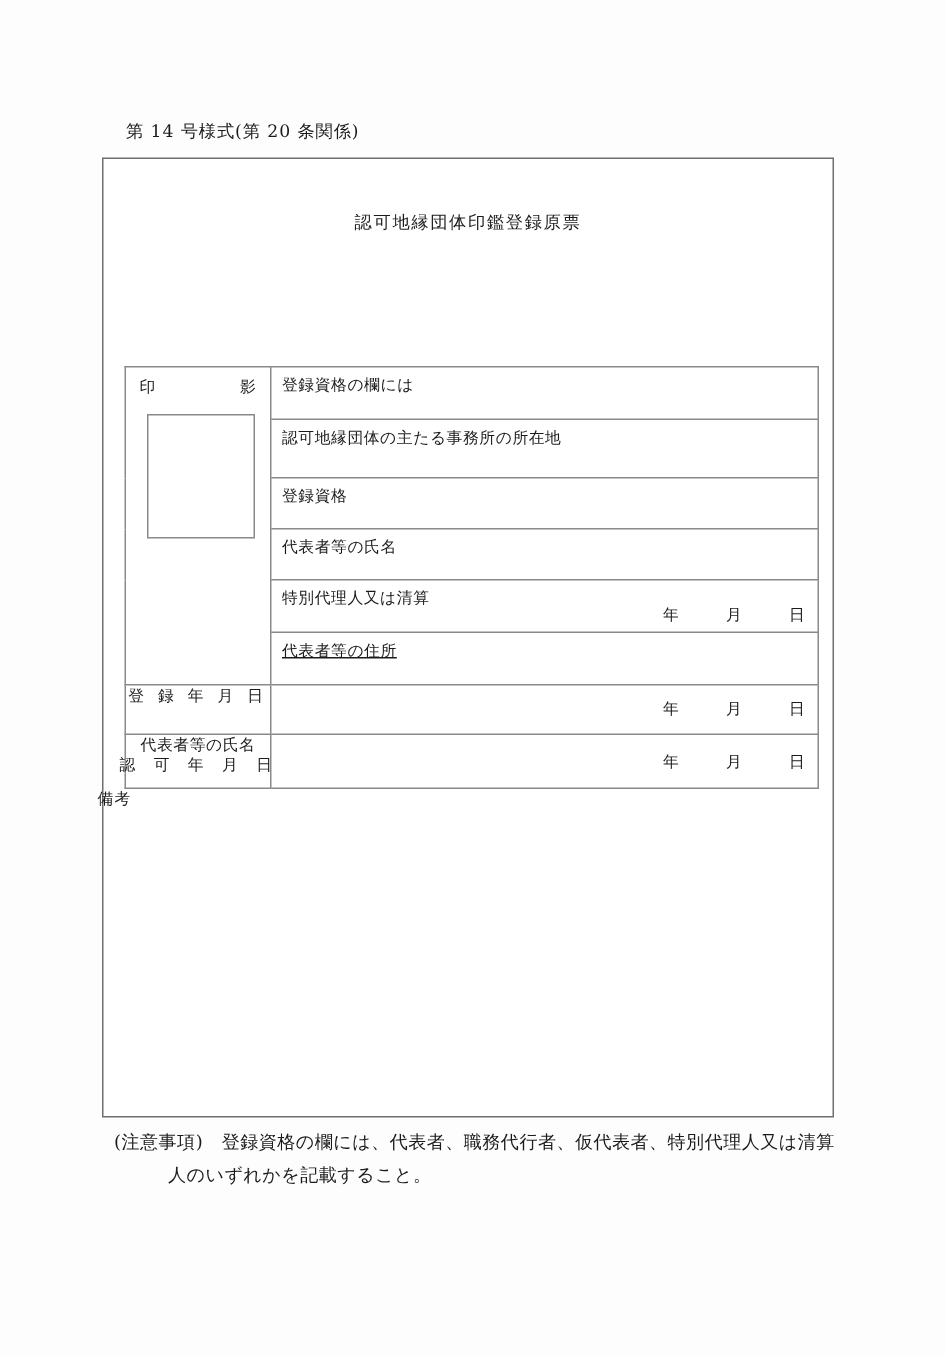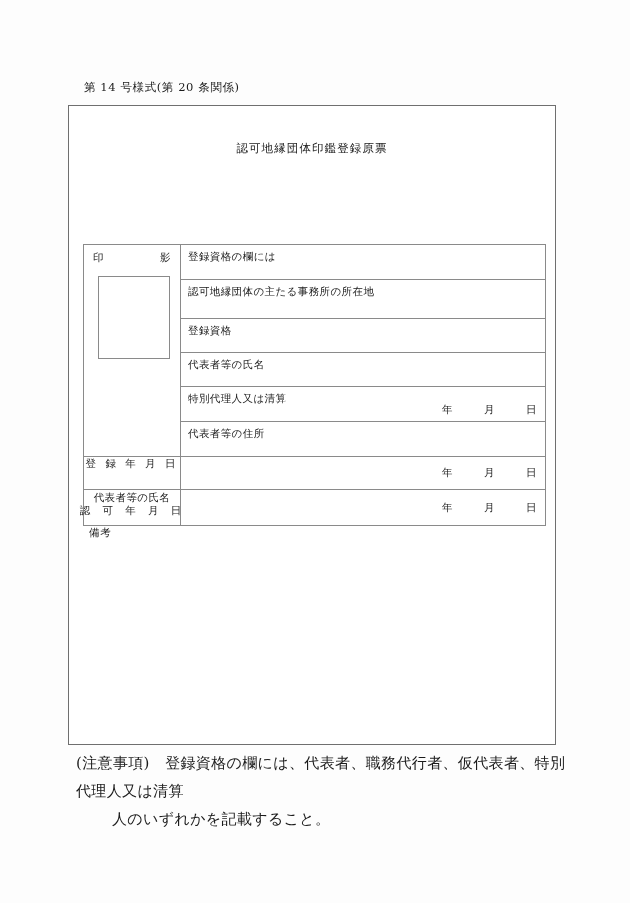--- a/index.html
+++ b/index.html
@@ -126,21 +126,21 @@
   .field-label {
     padding: 5px 0 0 7px;
     letter-spacing: 0.4px;
     white-space: nowrap;
   }
   .h-name   { height: 34px; }
   .h-addr   { height: 38px; margin-top: 16px; }
   .h-qual   { height: 33px; }
   .h-rep    { height: 33px; }
   .h-birth  { height: 34px; }
-  .h-repad  { height: 34px; }
+  .h-repad  { height: 34px; text-decoration: underline; }
 
   
   .ymd {
     position: absolute;
     right: 8px;
     bottom: 4px;
     display: flex;
     gap: 31px;
     font-size: 10.5px;
     letter-spacing: 0.5px;
@@ -185,33 +185,33 @@
     justify-content: center;
     height: 100%;
     line-height: 1.35;
   }
   .ll-a { letter-spacing: 0.4px; }
   .ll-b { letter-spacing: 3px; font-family: Liberation Mono, monospace; }
 
   
   .remarks {
     position: absolute;
-    left: 89px;
+    left: 65px;
     top: 526px;
     font-size: 10.5px;
     letter-spacing: 0.8px;
   }
 
   
   .footnote {
     position: absolute;
     left: 76px;
     top: 750px;
     width: 500px;
-    font-size: 15px;
+    font-size: 12px;
     line-height: 1.85;
     letter-spacing: 0.35px;
   }
   .footnote-line2 {
     padding-left: 36px;
   }
 </style>
 </head>
 <body>
 

